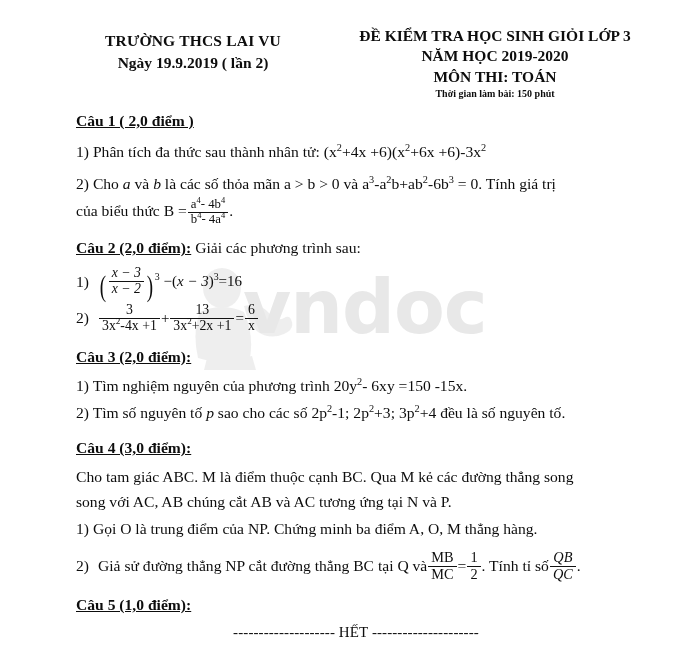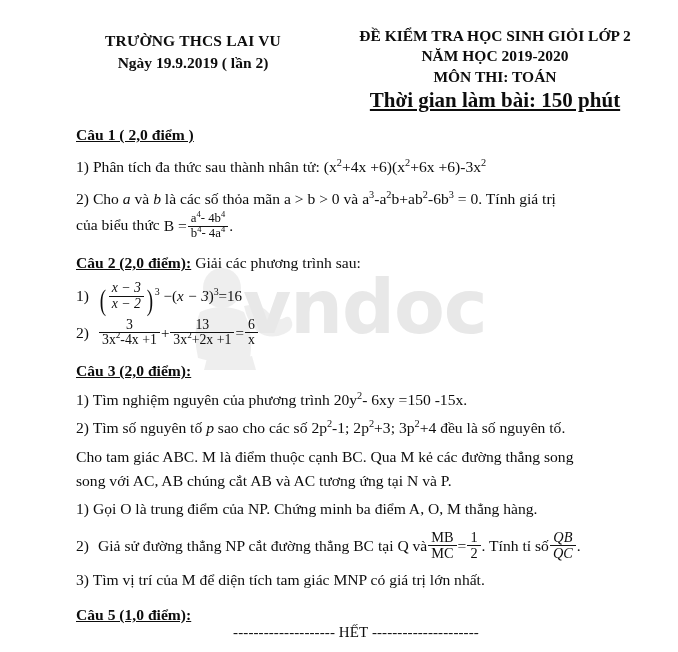--- a/index.html
+++ b/index.html
@@ -74,21 +74,21 @@
   .hdr-left .l1 { letter-spacing: 0.2px; }
   .hdr-right {
     flex: 1;
     text-align: center;
     font-weight: bold;
     line-height: 1.32;
   }
   .hdr-right .r1 { font-size: 15.5px; }
   .hdr-right .r2 { font-size: 15.5px; }
   .hdr-right .r3 { font-size: 15.5px; }
-  .hdr-right .r4 { font-size: 21px; text-decoration: underline; }
+  .hdr-right .r4 { font-size: 10px; }
   .hdr-right .r5 { font-size: 14.6px; }
 
   
   .content {
     padding-left: 76px;
     padding-right: 40px;
     font-size: 15.6px;
     line-height: 1.46;
   }
   .cau-title {
@@ -167,21 +167,21 @@
 </div>
 
 <div id="page">
 
   <div class="header">
     <div class="hdr-left">
       <div class="l1">TRƯỜNG THCS LAI VU</div>
       <div class="l2">Ngày 19.9.2019 ( lần 2)</div>
     </div>
     <div class="hdr-right">
-      <div class="r1">ĐỀ KIỂM TRA HỌC SINH GIỎI LỚP 2</div>
+      <div class="r1">ĐỀ KIỂM TRA HỌC SINH GIỎI LỚP 3</div>
       <div class="r2">NĂM HỌC 2019-2020</div>
       <div class="r3">MÔN THI: TOÁN</div>
       <div class="r4">Thời gian làm bài: 150 phút</div>
     </div>
   </div>
 
   <div class="content">
 
     <div>
       <div><span class="cau-title">Câu 1 ( 2,0 điểm )</span></div>
@@ -246,40 +246,37 @@
         <span>2)</span>
         <span>Tìm số nguyên tố</span>
         <span class="it">p</span>
         <span>sao cho các số</span>
         <span class="nowrap"><span>2p</span><sup>2</sup><span>-1; 2p</span><sup>2</sup><span>+3; 3p</span><sup>2</sup><span>+4</span></span>
         <span>đều là số nguyên tố.</span>
       </div>
     </div>
 
     <div style="margin-top:3px;">
+      <div><span class="cau-title">Câu 4 (3,0 điểm):</span></div>
 
       <div class="para">Cho tam giác ABC. M là điểm thuộc cạnh BC. Qua M kẻ các đường thẳng song</div>
       <div class="para-tight">song với AC, AB chúng cắt AB và AC tương ứng tại N và P.</div>
 
       <div class="para-tight" style="margin-top:5px;">
         <span>1)</span>
         <span>Gọi O là trung điểm của NP. Chứng minh ba điểm A, O, M thẳng hàng.</span>
       </div>
 
       <div class="eqrow" style="margin-top:9px;">
         <span class="lbl">2)</span>
         <span>
           <span>Giả sử đường thẳng NP cắt đường thẳng BC tại Q và</span><span class="frac"><span class="num">MB</span><span class="den">MC</span></span><span>=</span><span class="frac"><span class="num">1</span><span class="den">2</span></span><span>.  Tính tỉ số</span><span class="frac it"><span class="num">QB</span><span class="den">QC</span></span><span>.</span>
         </span>
       </div>
 
-      <div class="para-tight" style="margin-top:7px;">
-        <span>3)</span>
-        <span>Tìm vị trí của M để diện tích tam giác MNP có giá trị lớn nhất.</span>
-      </div>
     </div>
 
     <div style="margin-top:3px;">
       <div><span class="cau-title">Câu 5 (1,0 điểm):</span></div>
 
     </div>
 
   </div>
 
   <div class="footer">-------------------- HẾT ---------------------</div>

